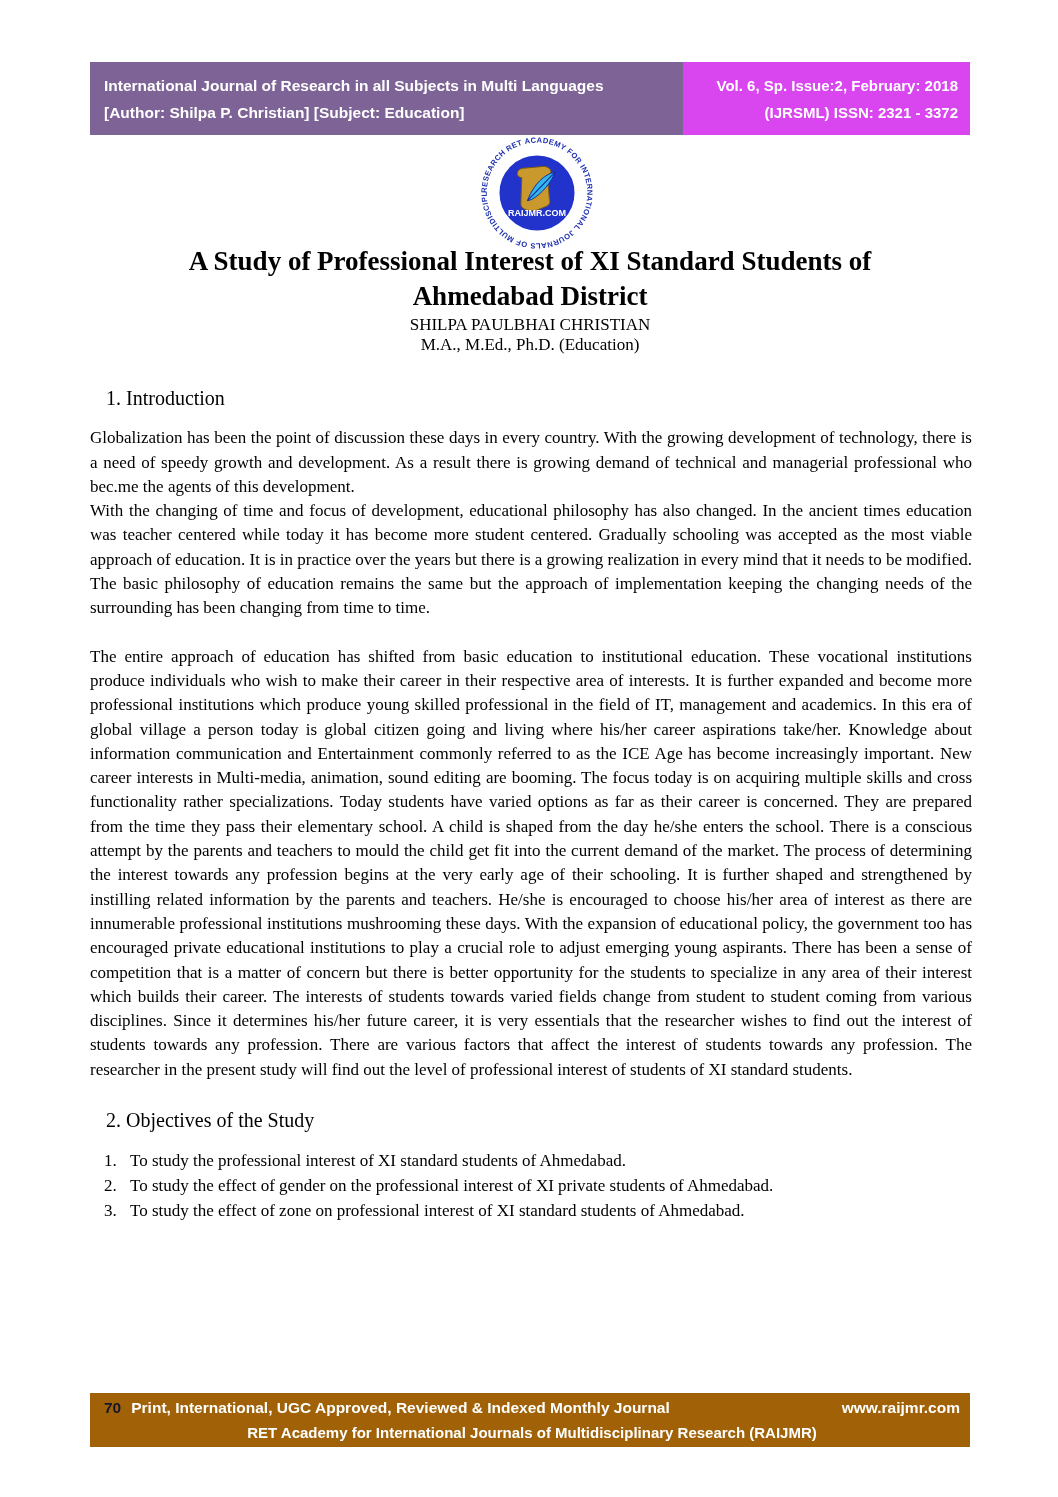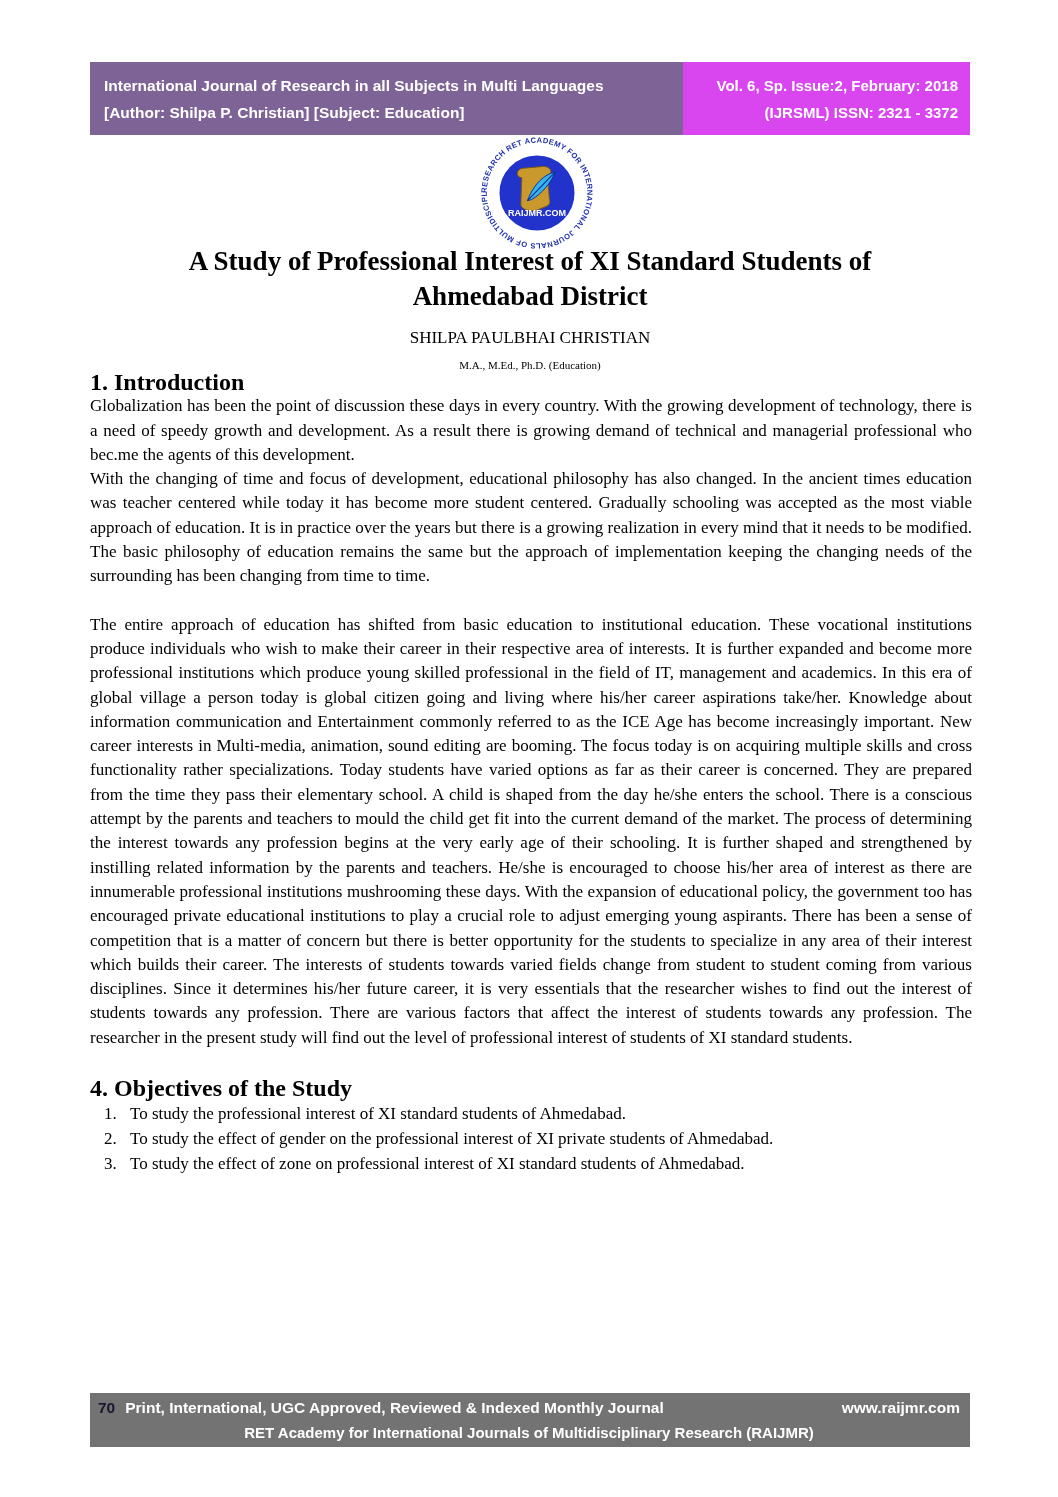--- a/index.html
+++ b/index.html
@@ -57,42 +57,40 @@
     width: 880px;
     text-align: center;
   }
   .article-title {
     font-size: 27px;
     font-weight: bold;
     line-height: 35px;
     margin: 0;
   }
   .author-name {
-    margin-top: 13px;
     font-size: 17px;
     line-height: 21px;
   }
   .author-qual {
-    font-size: 11px;
+    font-size: 17px;
     line-height: 19px;
-    margin-top: 8px;
   }
 
   
   .body-text {
     position: absolute;
     top: 370px; left: 90px;
     width: 882px;
     font-size: 17px;
     line-height: 24.3px;
   }
   .section-heading {
-    font-size: 24px;
-    font-weight: bold;
-    margin: 0;
+    font-size: 20px;
+    font-weight: normal;
+    margin: 16px;
     line-height: 24.3px;
   }
   .para {
     margin: 0;
     text-align: justify;
     font-family: Liberation Serif, serif;
   }
   .para.gap-before { margin-top: 24px; }
   .objectives-heading { margin-top: 26px; }
   .objectives-list {
@@ -107,25 +105,25 @@
   .objectives-list .num {
     width: 26px;
     flex: 0 0 26px;
   }
 
   
   .footer {
     position: absolute;
     top: 1393px; left: 90px;
     width: 880px; height: 54px;
-    background: #737373;
+    background: #a16207;
     font-family: "Liberation Sans", sans-serif;
     font-weight: bold;
     color: #ffffff;
-    padding: 2px 10px 0 8px;
+    padding: 2px 10px 0 14px;
   }
   .footer-line1 {
     display: flex;
     align-items: center;
     font-size: 15.5px;
     line-height: 25px;
   }
   .footer-page-num {
     color: #16162e;
     margin-right: 10px;
@@ -178,21 +176,21 @@
     <div class="author-name">SHILPA PAULBHAI CHRISTIAN</div>
     <div class="author-qual">M.A., M.Ed., Ph.D. (Education)</div>
   </div>
 
   <div class="body-text">
     <h2 class="section-heading">1. Introduction</h2>
     <p class="para">Globalization has been the point of discussion these days in every country. With the growing development of technology, there is a need of speedy growth and development. As a result there is growing demand of technical and managerial professional who bec.me the agents of this development.</p>
     <p class="para">With the changing of time and focus of development, educational philosophy has also changed. In the ancient times education was teacher centered while today it has become more student centered. Gradually schooling was accepted as the most viable approach of education. It is in practice over the years but there is a growing realization in every mind that it needs to be modified. The basic philosophy of education remains the same but the approach of implementation keeping the changing needs of the surrounding has been changing from time to time.</p>
     <p class="para gap-before">The entire approach of education has shifted from basic education to institutional education. These vocational institutions produce individuals who wish to make their career in their respective area of interests. It is further expanded and become more professional institutions which produce young skilled professional in the field of IT, management and academics. In this era of global village a person today is global citizen going and living where his/her career aspirations take/her. Knowledge about information communication and Entertainment commonly referred to as the ICE Age has become increasingly important. New career interests in Multi-media, animation, sound editing are booming. The focus today is on acquiring multiple skills and cross functionality rather specializations. Today students have varied options as far as their career is concerned. They are prepared from the time they pass their elementary school. A child is shaped from the day he/she enters the school. There is a conscious attempt by the parents and teachers to mould the child get fit into the current demand of the market. The process of determining the interest towards any profession begins at the very early age of their schooling. It is further shaped and strengthened by instilling related information by the parents and teachers. He/she is  encouraged to choose his/her area of interest as there are innumerable professional institutions mushrooming these days. With the expansion of educational policy, the government too has encouraged private educational institutions to play a crucial role to adjust emerging young aspirants. There has been a sense of competition that is a matter of concern but there is better opportunity for the students to specialize in any area of their interest which builds their career. The interests of students towards varied fields change from student to student coming from various disciplines. Since it determines his/her future career, it is very essentials that the researcher wishes to find out the interest of students towards any profession. There are various factors that affect the interest of students towards any profession. The researcher in the present study will find out the level of professional interest of students of XI standard students.</p>
 
-    <h2 class="section-heading objectives-heading">4. Objectives of the Study</h2>
+    <h2 class="section-heading objectives-heading">2. Objectives of the Study</h2>
     <ol class="objectives-list">
       <li>
         <span class="num">1.</span>
         <span>To study the professional interest of XI standard students of Ahmedabad.</span>
       </li>
       <li>
         <span class="num">2.</span>
         <span>To study the effect of gender on the professional interest of XI private students of Ahmedabad.</span>
       </li>
       <li>

